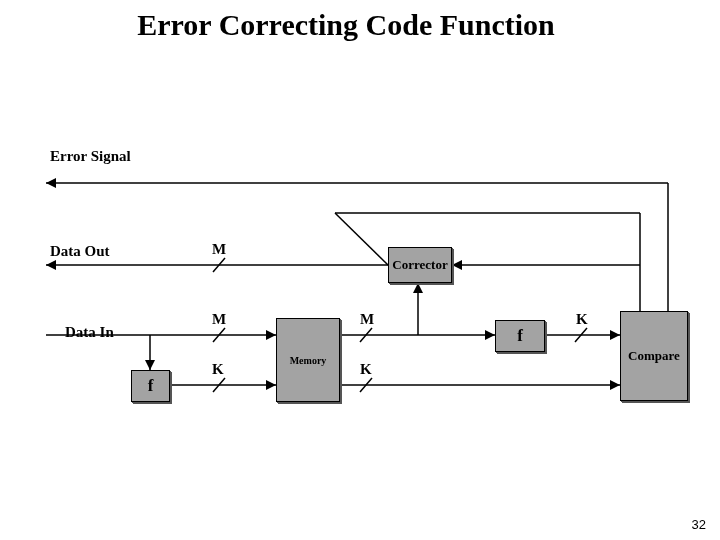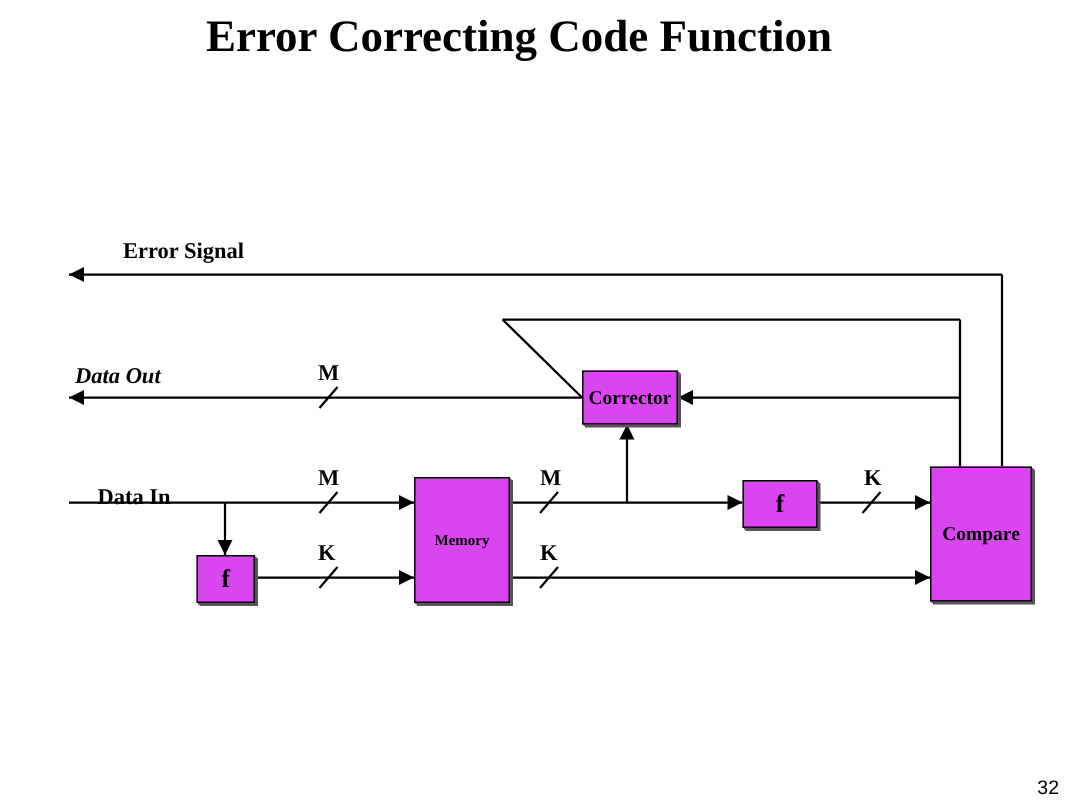--- a/index.html
+++ b/index.html
@@ -30,21 +30,21 @@
   }
   .slash-label {
     position: absolute;
     font-family: "Times New Roman", Times, serif;
     font-weight: bold;
     font-size: 15px;
     color: #000;
   }
   .box {
     position: absolute;
-    background: #d946ef;
+    background: #a3a3a3;
     border: 1.5px solid #000;
     box-shadow: 1px 1px 0 #555, 2px 2px 0 #555;
     font-family: "Times New Roman", Times, serif;
     font-weight: bold;
     font-size: 15px;
     display: flex;
     align-items: center;
     justify-content: center;
     color: #000;
   }
@@ -118,22 +118,22 @@
   <line x1="495" y1="265" x2="452" y2="265" stroke="#000" stroke-width="1.5" opacity="0"></line>
 
   <line x1="640" y1="265" x2="452" y2="265" stroke="#000" stroke-width="1.5" opacity="0"></line>
 
   <polygon points="452,265 462,260 462,270" fill="#000"></polygon>
   <line x1="452" y1="265" x2="640" y2="265" stroke="#000" stroke-width="1.5"></line>
   <line x1="640" y1="265" x2="640" y2="213" stroke="#000" stroke-width="0"></line>
 
 </svg>
 
-<div class="label" style="left:50px; top:160px;margin-left:32px;">Error Signal</div>
-<div class="label" style="left:50px; top:243px;font-style:italic;">Data Out</div>
+<div class="label" style="left:50px; top:148px;">Error Signal</div>
+<div class="label" style="left:50px; top:243px;">Data Out</div>
 <div class="label" style="left:65px; top:324px;">Data In</div>
 
 <div class="slash-label" style="left:212px; top:241px;">M</div>
 <div class="slash-label" style="left:212px; top:311px;">M</div>
 <div class="slash-label" style="left:360px; top:311px;">M</div>
 <div class="slash-label" style="left:212px; top:361px;">K</div>
 <div class="slash-label" style="left:360px; top:361px;">K</div>
 <div class="slash-label" style="left:576px; top:311px;">K</div>
 
 <div class="box" style="left:131px; top:370px; width:37px; height:30px; font-size:17px;">f</div>

